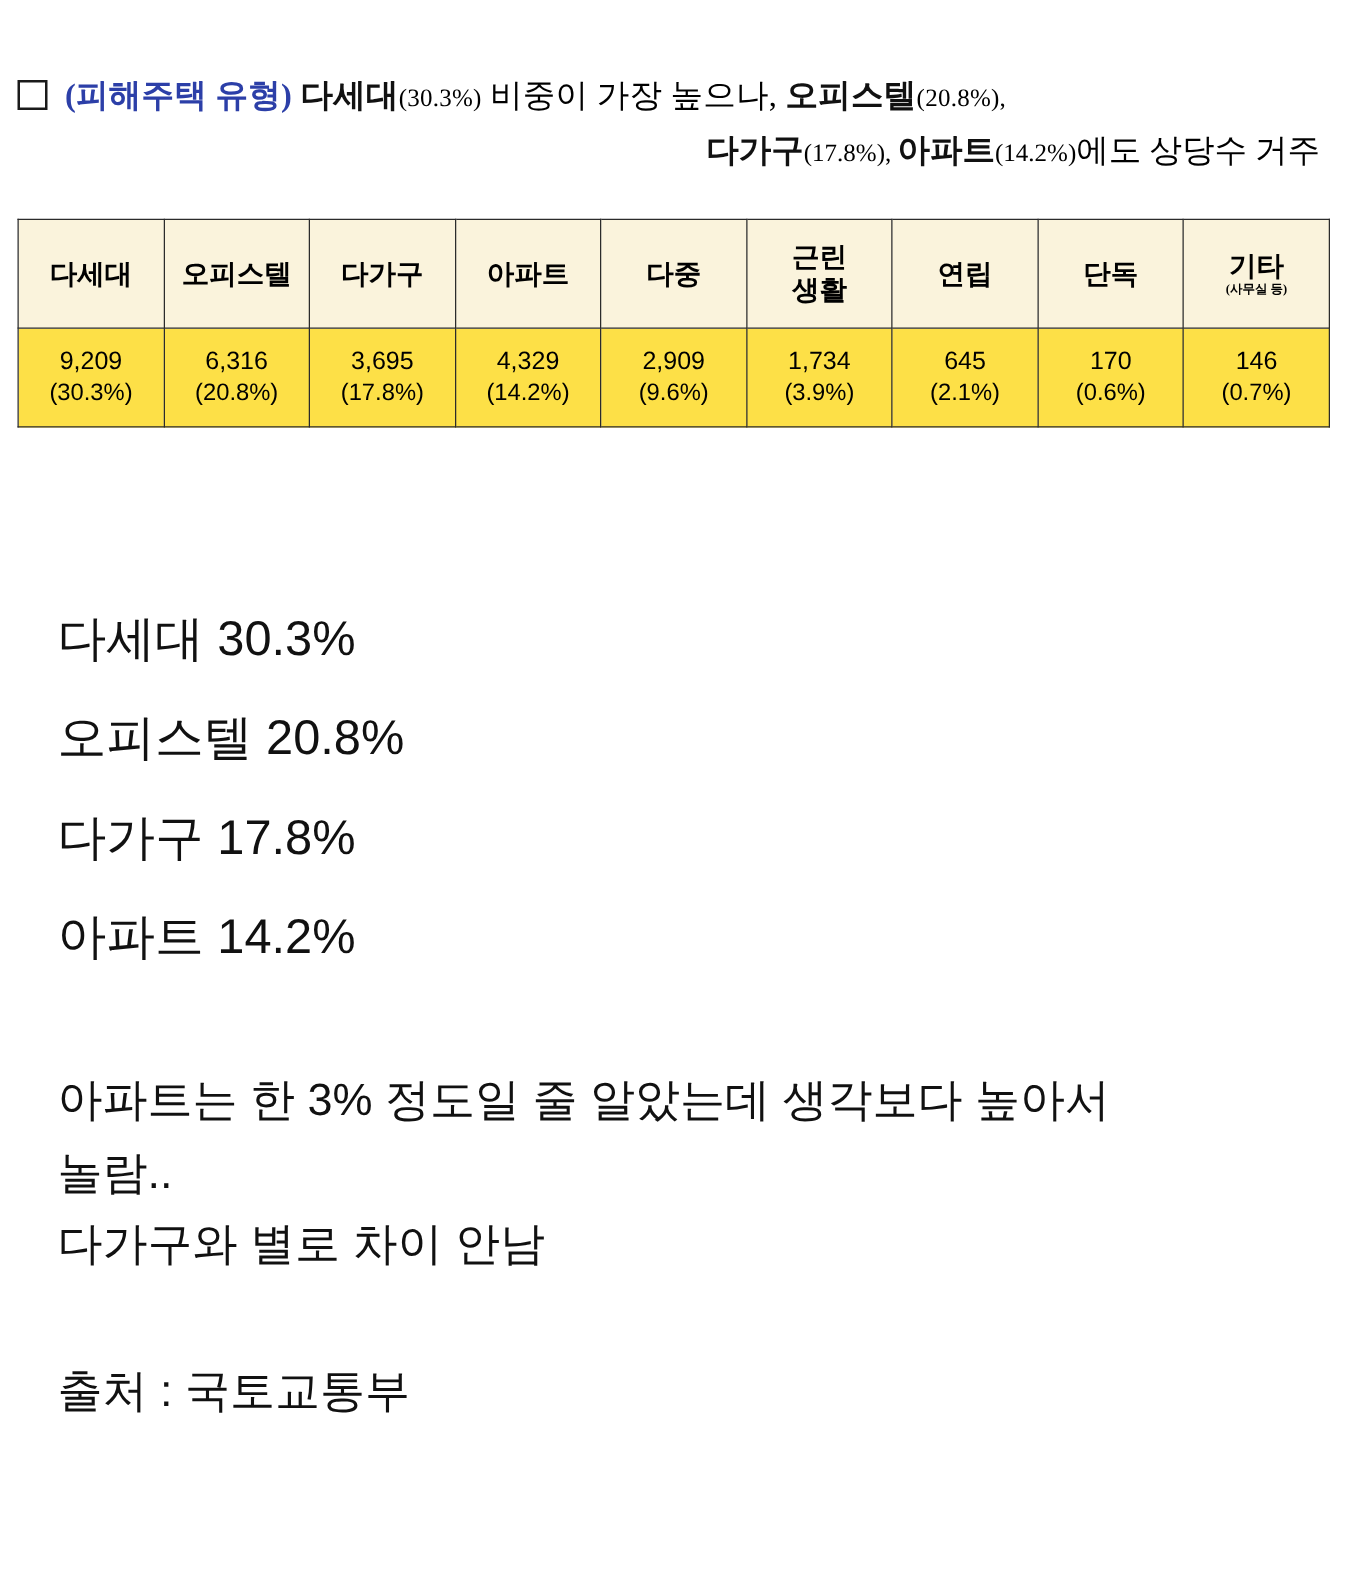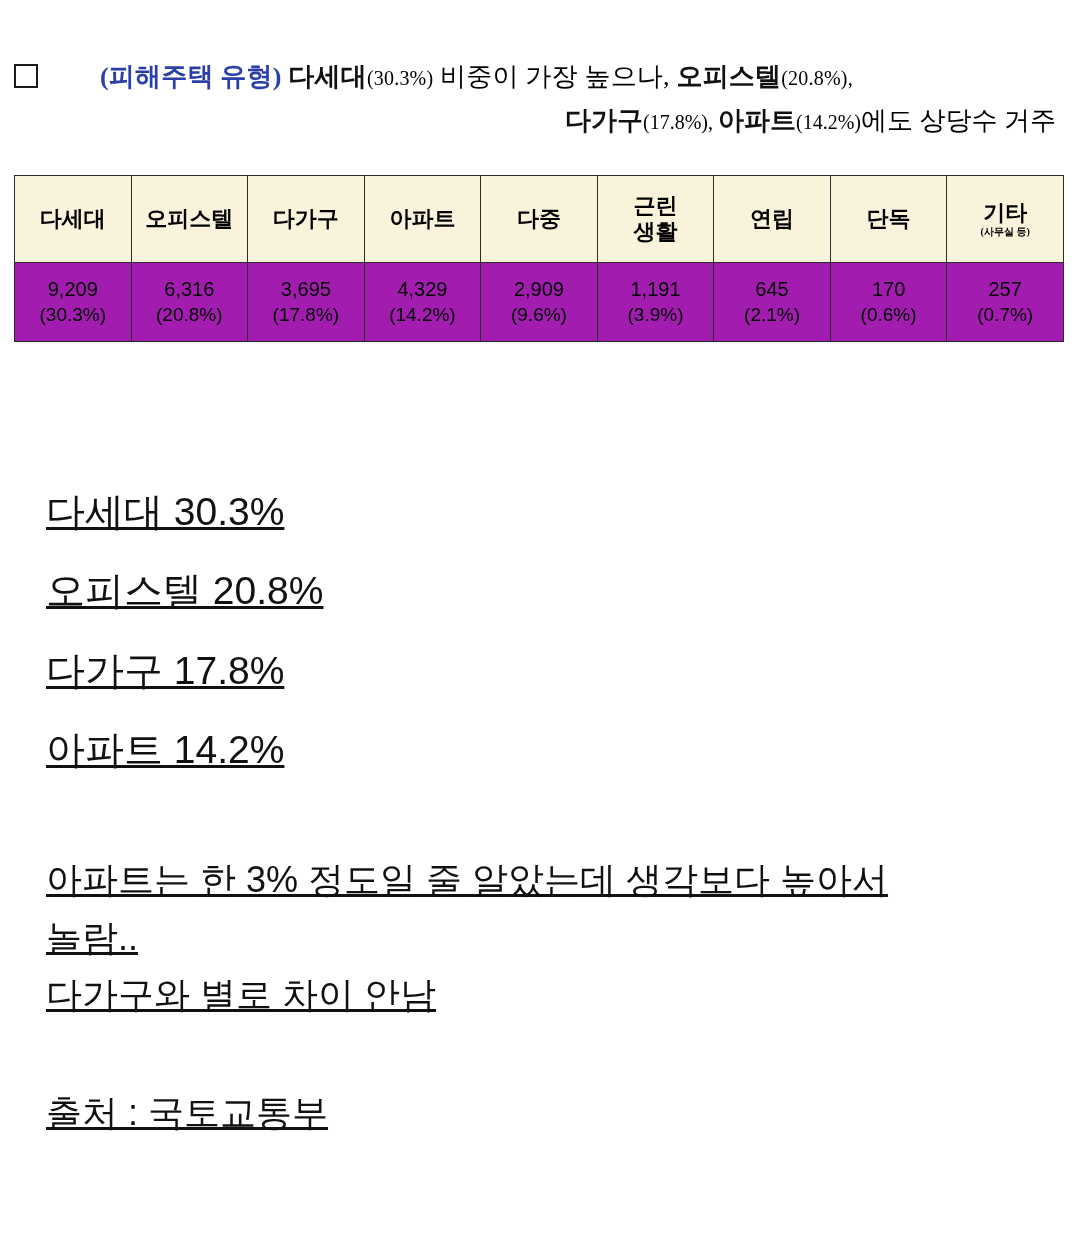--- a/index.html
+++ b/index.html
@@ -35,21 +35,20 @@
     flex: 0 0 auto;
   }
   .headline-text {
     font-family: "Liberation Serif", serif;
     font-size: 26px;
     line-height: 1.6;
   }
   .hl-label {
     color: #2c3fa8;
     font-weight: bold;
-    margin-left: 48px;
   }
   .hl-strong {
     font-weight: bold;
     color: #111111;
   }
   .hl-pct {
     font-size: 20px;
   }
   .headline-line2 {
     font-family: "Liberation Serif", serif;
@@ -83,40 +82,39 @@
     height: 78px;
     line-height: 1.18;
     padding: 4px 2px;
   }
   table.stat-table thead th .sub {
     display: block;
     font-size: 10px;
     font-weight: bold;
   }
   table.stat-table tbody td {
-    background: #a21caf;
+    background: #fde047;
     font-family: "Liberation Sans", sans-serif;
     font-size: 20px;
     height: 70px;
     line-height: 1.28;
     padding: 4px 18px;
   }
   table.stat-table tbody td .pct {
     display: block;
     font-size: 19px;
   }
 
   
   .comment-block {
     margin: 140px 0 0 46px;
     font-size: 39px;
     line-height: 1.52;
     color: #111111;
     font-family: "Liberation Sans", sans-serif;
-    text-decoration: underline;
   }
   .comment-block .stat-line {
     margin-bottom: 20px;
     white-space: nowrap;
   }
   .comment-gap {
     height: 52px;
   }
   .comment-para {
     font-size: 36px;
@@ -198,33 +196,33 @@
         </td>
         <td>
           <span>4,329</span>
           <span class="pct">(14.2%)</span>
         </td>
         <td>
           <span>2,909</span>
           <span class="pct">(9.6%)</span>
         </td>
         <td>
-          <span>1,191</span>
+          <span>1,734</span>
           <span class="pct">(3.9%)</span>
         </td>
         <td>
           <span>645</span>
           <span class="pct">(2.1%)</span>
         </td>
         <td>
           <span>170</span>
           <span class="pct">(0.6%)</span>
         </td>
         <td>
-          <span>257</span>
+          <span>146</span>
           <span class="pct">(0.7%)</span>
         </td>
       </tr>
     </tbody>
   </table>
 </div>
 
 <div class="comment-block">
   <div class="stat-line">다세대 30.3%</div>
   <div class="stat-line">오피스텔 20.8%</div>

